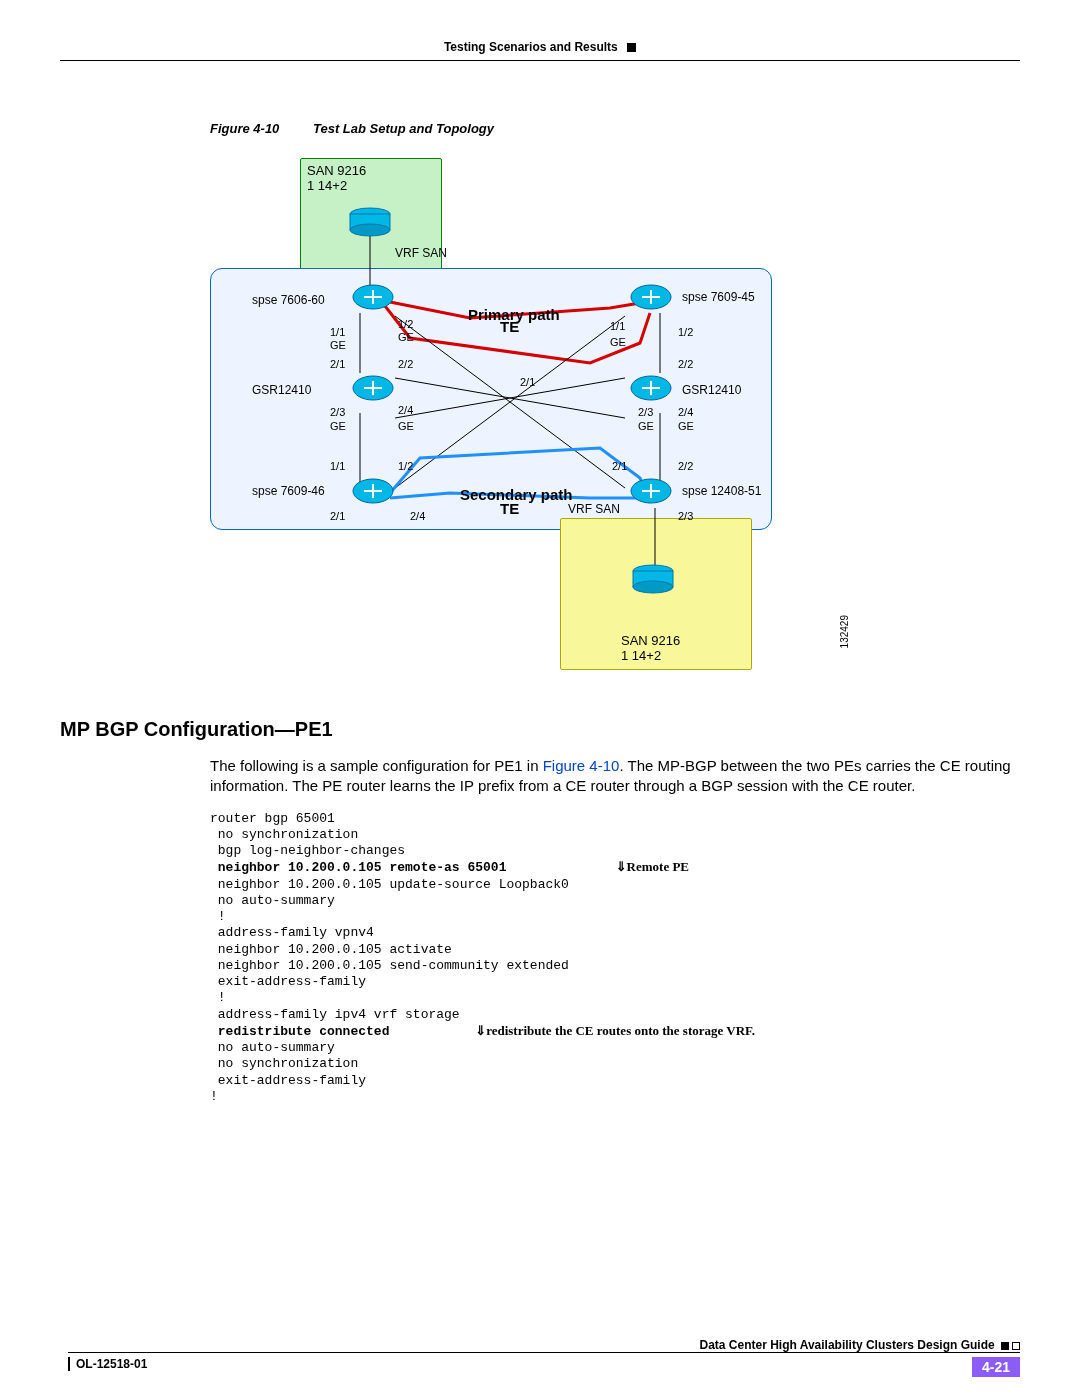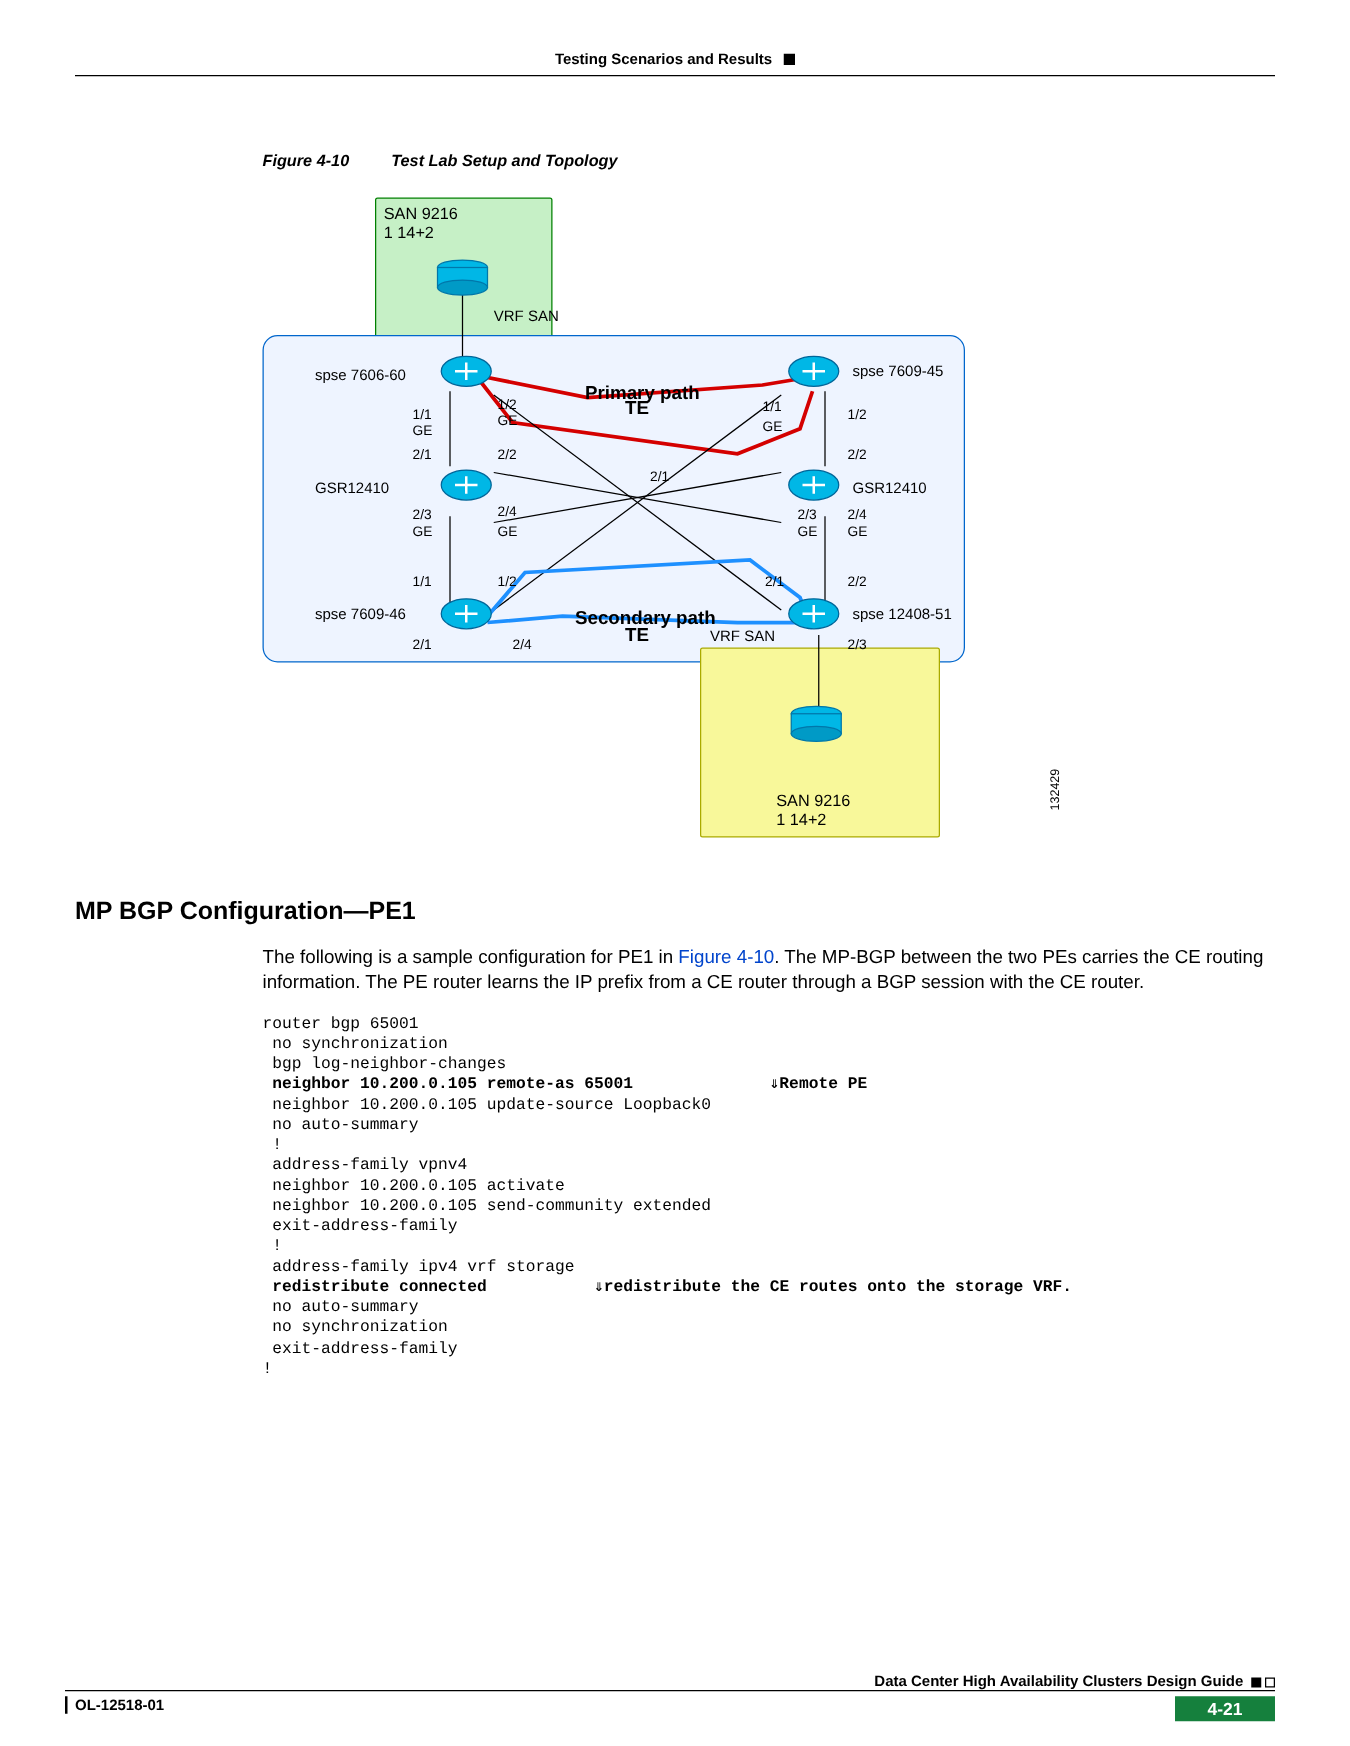--- a/index.html
+++ b/index.html
@@ -93,33 +93,33 @@
   }
   .fig-link { color:#0044cc; }
   pre.config {
     font-family: "Courier New", monospace;
     font-size: 13px;
     line-height: 1.25;
     margin-left: 150px;
     white-space: pre;
   }
   pre.config .bold { font-weight:bold; }
-  pre.config .arrow { font-family: Liberation Mono, monospace; text-align: center; }
+  pre.config .arrow { font-family: Liberation Serif, serif; text-align: center; }
 
   
   .footer {
-    position:absolute; left:52px; right:60px; bottom:20px;
+    position:absolute; left:68px; right:60px; bottom:20px;
   }
   .footer-line { border-top:1px solid #000; margin-bottom:4px; }
   .footer-row { display:flex; justify-content:space-between; align-items:flex-start; font-size:12px; }
   .footer-right-title { font-weight:bold; text-align:right; font-size:12px; }
   .footer-sq { display:inline-block; width:8px; height:8px; background:#000; margin-left:3px; vertical-align:middle;}
   .footer-sq-o { display:inline-block; width:6px; height:6px; border:1px solid #000; margin-left:3px; vertical-align:middle;}
   .page-num {
-    background:#15803d; color:#fff; font-weight:bold; padding:2px 26px; font-size:14px;
+    background:#8b5cf6; color:#fff; font-weight:bold; padding:2px 10px; font-size:14px;
   }
 
   
   .diagram-svg { position:absolute; left:0; top:0; width:620px; height:520px; pointer-events:none; }
 </style>
 </head>
 <body>
 
 <div class="page">
   <div class="header-sub">

